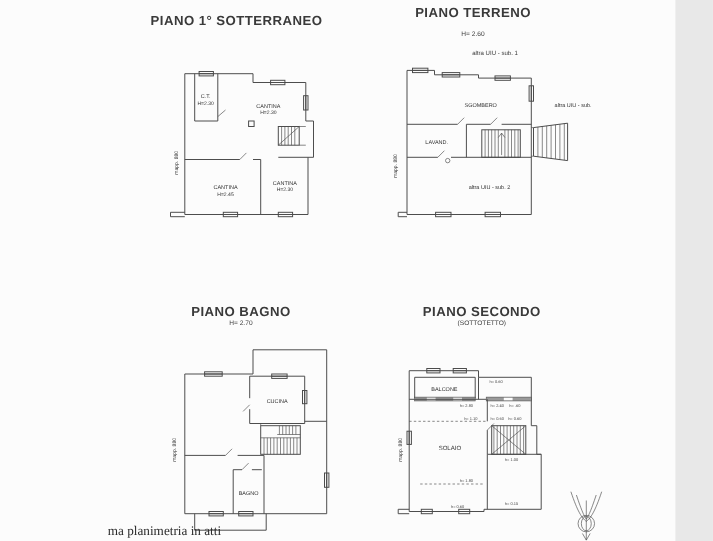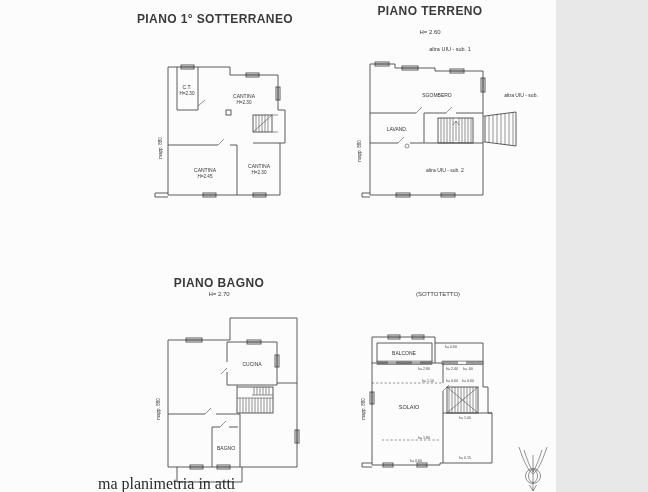--- a/index.html
+++ b/index.html
@@ -1,34 +1,34 @@
 <!DOCTYPE html>
 <html><head>
 <meta charset="utf-8">
 <style>
   html,body{margin:0;padding:0;background:#e8e8e8;}
   .sheet{
-    position:relative;width:556px;height:492px;background:#fcfcfc;
+    position:relative;width:614px;height:492px;background:#fcfcfc;
     overflow:hidden;font-family:"Liberation Sans", sans-serif;color:#2e2e2e;
   }
   .plan-title{
     position:absolute;transform:translateX(-50%);white-space:nowrap;
     font-weight:bold;font-size:12px;letter-spacing:.4px;color:#3a3a3a;
   }
   .plan-sub{
     position:absolute;transform:translateX(-50%);white-space:nowrap;
     font-size:6px;color:#3a3a3a;
   }
   .plan-note{
     position:absolute;transform:translateX(-50%);white-space:nowrap;
     font-size:5.5px;color:#3a3a3a;
   }
   .footer-note{
     position:absolute;font-family:"Liberation Serif", serif;
-    font-size:16px;color:#2b2b2b;white-space:nowrap;
+    font-size:12px;color:#2b2b2b;white-space:nowrap;
   }
   svg{position:absolute;overflow:visible;}
   svg path, svg line, svg rect, svg circle, svg polyline{
     stroke:#4b4b4b;stroke-width:.9;fill:none;
   }
   svg .thin{stroke-width:.6;}
   svg .graywall{fill:#9a9a9a;stroke:#4b4b4b;stroke-width:.5;}
   svg .whitegap{fill:#fcfcfc;stroke:none;}
   svg .dash{stroke-dasharray:2.2,2;stroke-width:.6;}
   svg text{
@@ -47,20 +47,21 @@
 
   <div class="plan-title" style="left:215px;top:12px;">PIANO 1° SOTTERRANEO</div>
 
   <div class="plan-title" style="left:430px;top:4px;">PIANO TERRENO</div>
   <div class="plan-sub" style="left:430px;top:29px;">H= 2.60</div>
   <div class="plan-note" style="left:450px;top:46px;">altra UIU - sub. 1</div>
 
   <div class="plan-title" style="left:219px;top:276px;">PIANO BAGNO</div>
   <div class="plan-sub" style="left:219px;top:291px;">H= 2.70</div>
 
+  <div class="plan-title" style="left:438px;top:276px;">PIANO SECONDO</div>
   <div class="plan-sub" style="left:438px;top:291px;">(SOTTOTETTO)</div>
 
   <svg style="left:140px;top:55px;" width="200" height="160" viewBox="140 55 200 160">
     <g>
       <path d="M168,195 L168,67 L230,67 L230,75 L278,75 L278,110 L285,110 L285,143 L280,143 L280,195 Z"></path>
       <path d="M168,193 L155,193 L155,197 L168,197"></path>
       <path d="M177,67 L177,110 L198,110 L198,67"></path>
       <path d="M168,145 L218,145 M230,145 L237,145"></path>
       <path d="M237,145 L237,195"></path>
       <path d="M253,143 L280,143"></path>

